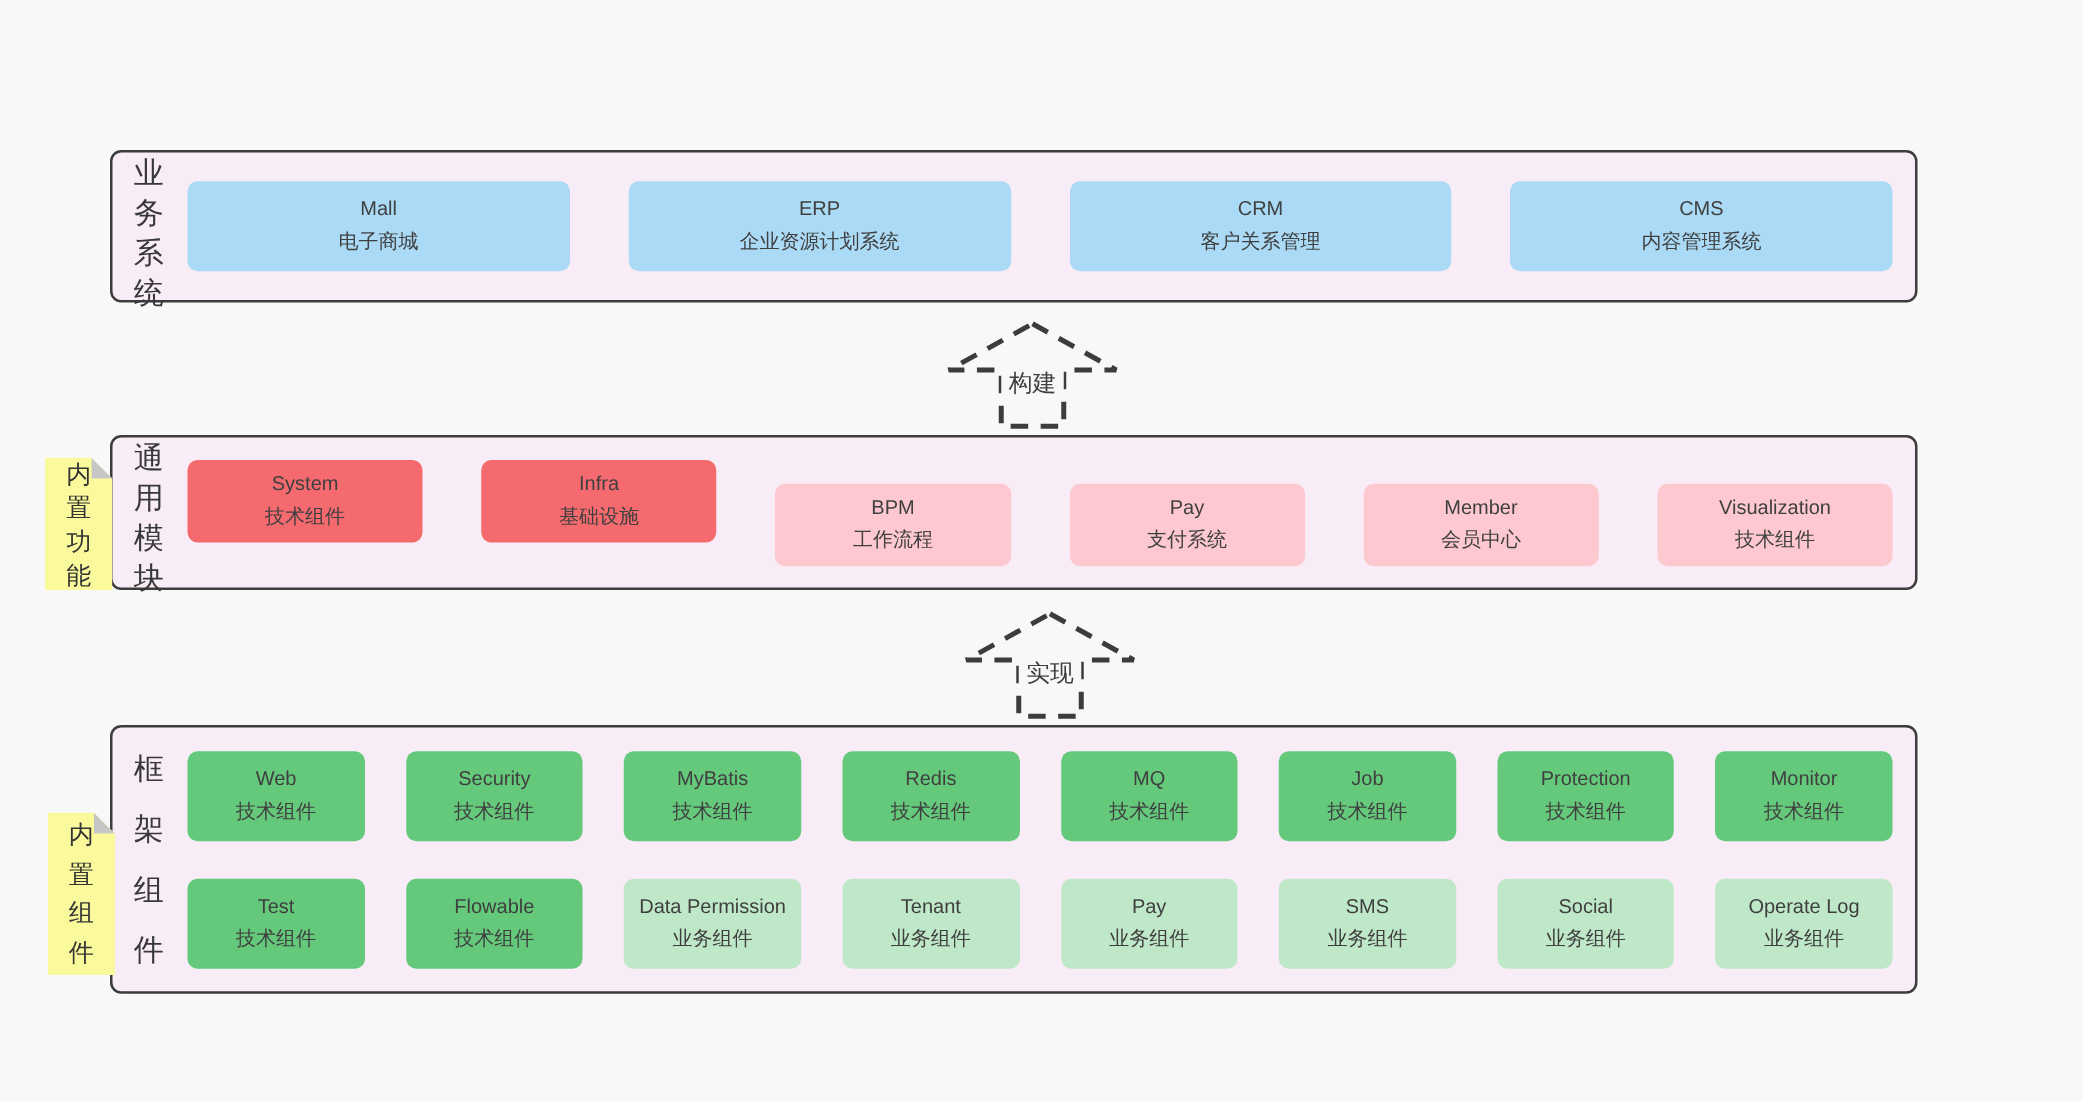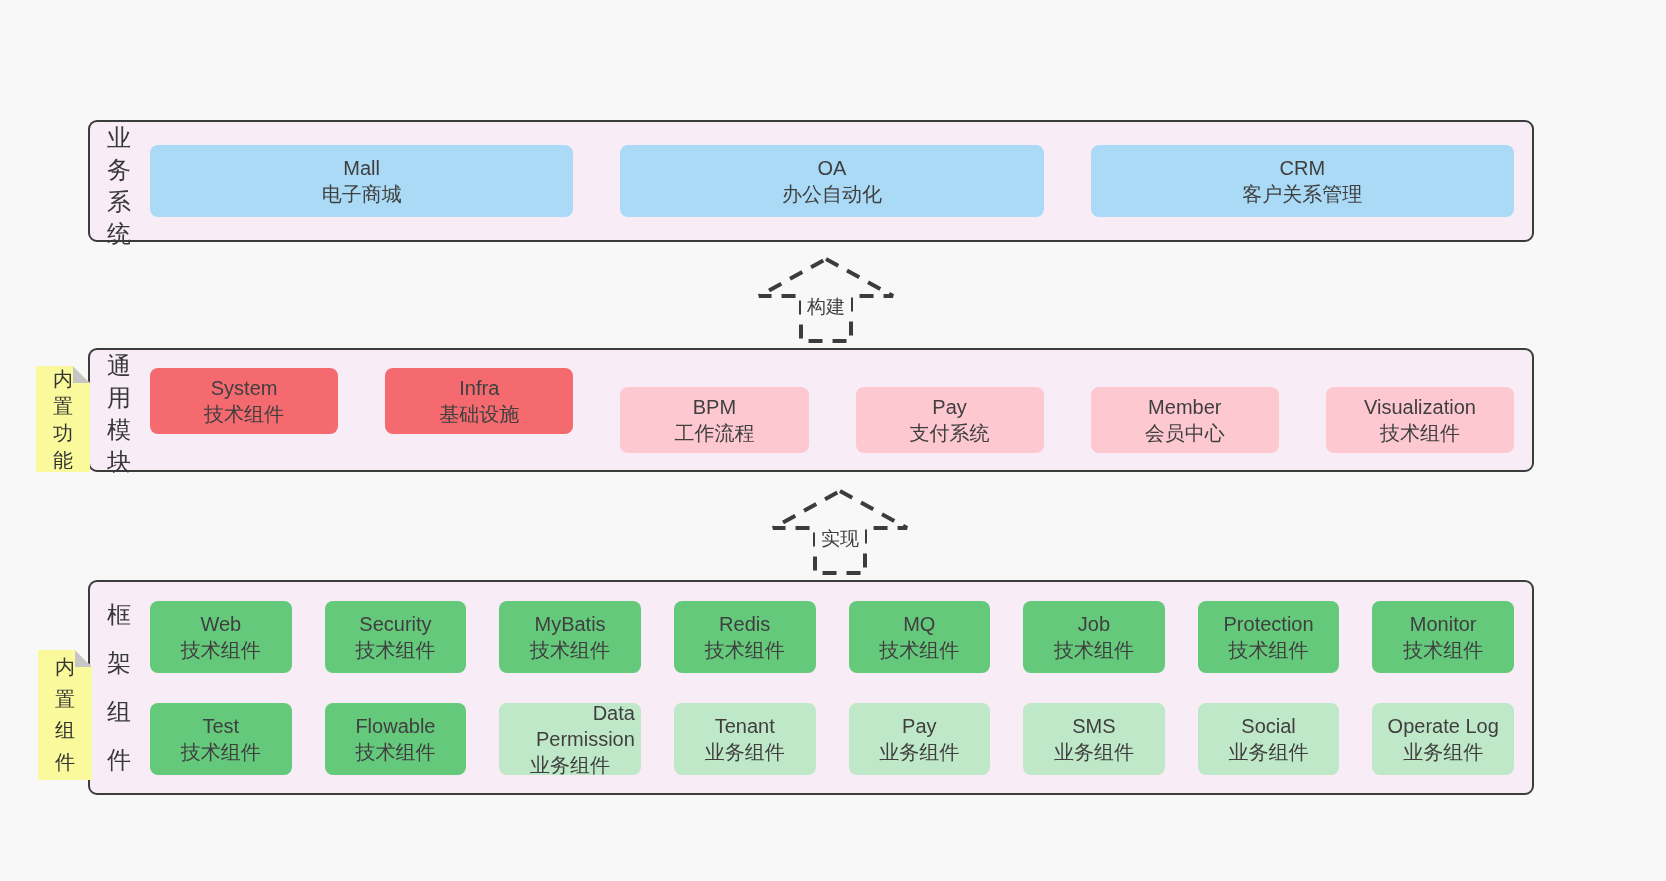--- a/index.html
+++ b/index.html
@@ -28,21 +28,21 @@
     display:flex; flex-direction:column; align-items:center; justify-content:space-evenly;
     font-size:24px; color:#383838;
   }
   .rows { flex:1; display:flex; flex-direction:column; justify-content:center; gap:30px; }
   .row { display:flex; }
   .band-0 .row, .band-1 .row { gap:47px; }
   .band-2 .row { gap:33px; }
   .box {
     flex:1; border-radius:8px;
     display:flex; flex-direction:column; align-items:center; justify-content:center;
-    text-align:right; font-size:20px; line-height:26px;
+    text-align:left; font-size:16px; line-height:26px;
     padding:4px 6px;
   }
   .band-0 .box { height:72px; }
   .band-1 .box { height:66px; }
   .band-2 .box { height:72px; }
   .box.blue  { background: var(--blue,  #aadaf5); }
   .box.red   { background: var(--red,   #f56a6f); }
   .box.pink  { background: var(--pink,  #fdc8d0); margin-top: 19px; }
   .box.green { background: var(--green, #65c97c); }
   .box.green_light { background: var(--green_light, #bfe8c8); }
@@ -82,26 +82,30 @@
         <div>系</div>
         <div>统</div>
       </div>
     <div class="rows">
         <div class="row">
           <div class="box blue">
             <div class="box-title">Mall</div>
             <div class="box-sub">电子商城</div>
           </div>
           <div class="box blue">
-            <div class="box-title">OA</div>
-            <div class="box-sub">办公自动化</div>
+            <div class="box-title">ERP</div>
+            <div class="box-sub">企业资源计划系统</div>
           </div>
           <div class="box blue">
             <div class="box-title">CRM</div>
             <div class="box-sub">客户关系管理</div>
+          </div>
+          <div class="box blue">
+            <div class="box-title">CMS</div>
+            <div class="box-sub">内容管理系统</div>
           </div>
         </div>
       </div>
   </section>
 
   <svg class="arrow arrow-0" width="140" height="88" viewBox="0 0 140 88">
     <path d="M70 3 L137 40 L95 40 L95 85 L45 85 L45 40 L3 40 Z"></path>
     <rect x="45" y="38" width="50" height="26"></rect>
     <text x="70" y="57" text-anchor="middle">构建</text>
   </svg>

